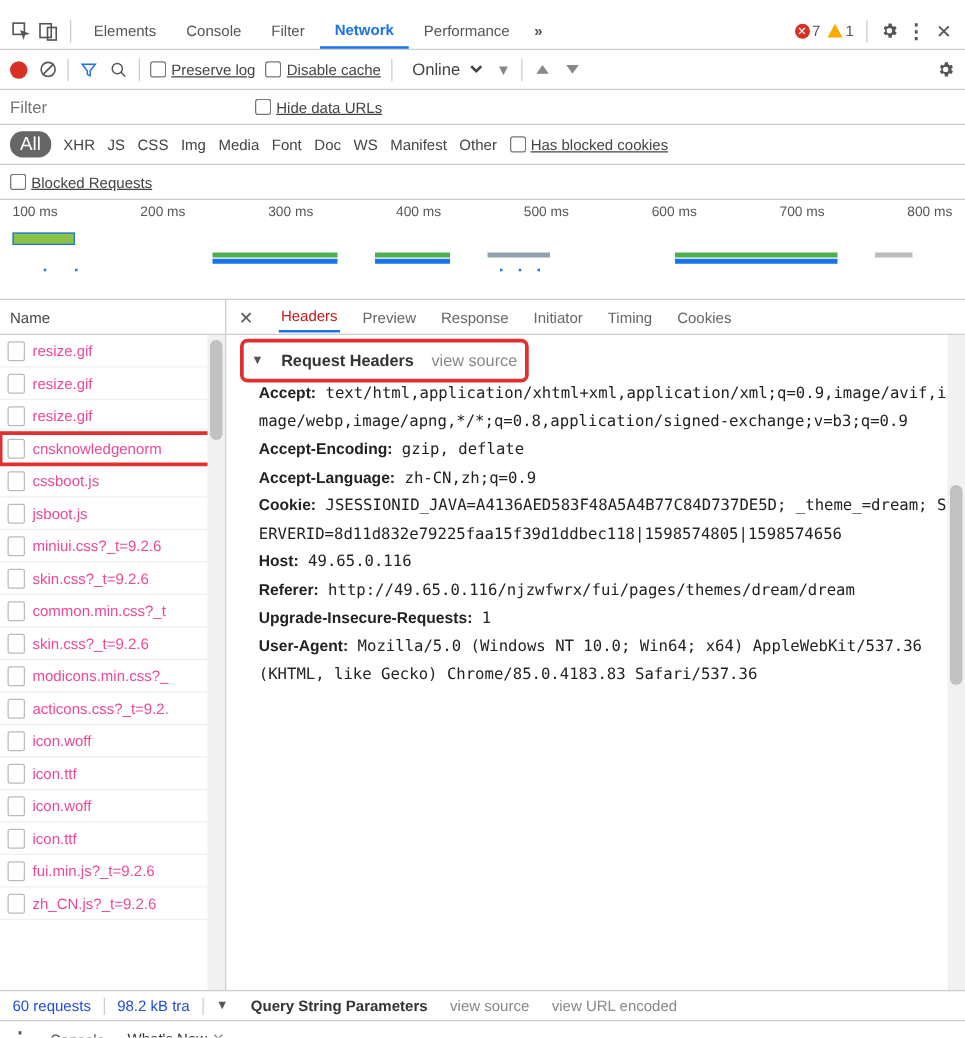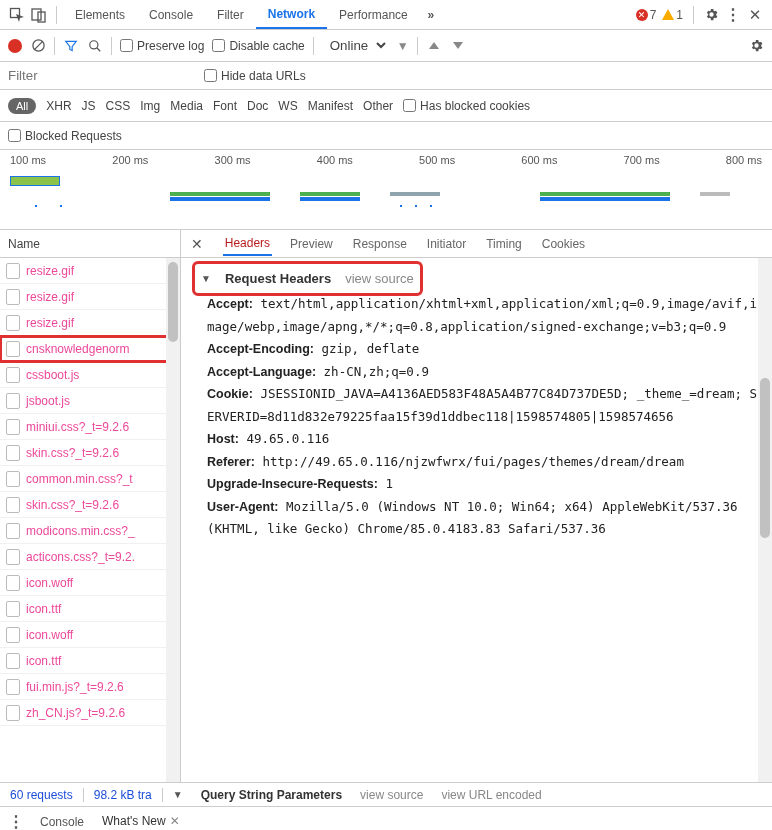--- a/index.html
+++ b/index.html
@@ -1,36 +1,36 @@
 <!DOCTYPE html>
 <html><head>
 <meta charset="utf-8">
 <style>
 * { box-sizing: border-box; margin: 0; padding: 0; }
 body { font-family: "Segoe UI", Arial, sans-serif; font-size: 12px; color: #333; background: #fff; width: 772px; height: 830px; overflow: hidden; position: relative; }
-.toolbar1 { display: flex; align-items: center; height: 30px; border-bottom: 1px solid #ccc; padding: 0 6px; }
+.toolbar1 { display: flex; align-items: center; height: 30px; border-bottom: 1px solid #ccc; padding: 0 6px; margin-top: 10px; }
 .toolbar1 .icon { width: 22px; height: 22px; display: flex; align-items: center; justify-content: center; cursor: pointer; color: #555; }
 .toolbar1 .sep { width: 1px; height: 18px; background: #ccc; margin: 0 6px; }
 .tabs1 { display: flex; align-items: center; flex: 1; }
 .tabs1 .tab { padding: 6px 12px; color: #555; cursor: pointer; }
 .tabs1 .tab.active { color: #1a73e8; border-bottom: 2px solid #1a73e8; font-weight: bold; }
 .badge-grp { display: flex; align-items: center; gap: 2px; margin-right: 4px; color: #555; }
 .badge-red { width: 12px; height: 12px; border-radius: 50%; background: #d93025; color: #fff; display: flex; align-items: center; justify-content: center; font-size: 9px; }
 .badge-yel { width: 0; height: 0; border-left: 6px solid transparent; border-right: 6px solid transparent; border-bottom: 11px solid #f9ab00; margin-left: 4px; }
 .toolbar2 { display: flex; align-items: center; height: 32px; border-bottom: 1px solid #ccc; padding: 0 8px; gap: 8px; }
 .rec-dot { width: 14px; height: 14px; border-radius: 50%; background: #d93025; }
 .icon2 { width: 16px; height: 16px; color: #555; cursor: pointer; display: flex; align-items: center; justify-content: center; }
 .icon-blue { color: #1a73e8; }
-.chk { display: flex; align-items: center; gap: 4px; color: #444; }
+.chk { display: flex; align-items: center; gap: 4px; color: #444; text-decoration: underline; }
 .chk input { margin: 0; }
 .sel { border: none; background: transparent; color: #444; padding: 2px 4px; }
 .filterbar { display: flex; align-items: center; height: 28px; border-bottom: 1px solid #ccc; padding: 0 8px; gap: 16px; }
 .filterbar input[type=text] { border: none; outline: none; width: 180px; color: #888; }
 .pillbar { display: flex; align-items: center; height: 32px; border-bottom: 1px solid #ccc; padding: 0 8px; gap: 10px; color: #444; }
-.pill { background: #666; color: #fff; border-radius: 10px; padding: 2px 8px; font-size: 11px; }
+.pill { background: #666; color: #fff; border-radius: 10px; padding: 2px 8px; font-size: 15px; }
 .pillbar span.p { cursor: pointer; }
 .blockedbar { display: flex; align-items: center; height: 28px; border-bottom: 1px solid #ccc; padding: 0 8px; }
 .timeline { height: 80px; border-bottom: 1px solid #ccc; position: relative; padding-top: 2px; }
 .tl-labels { display: flex; justify-content: space-between; padding: 2px 10px; font-size: 11px; color: #555; }
 .tl-row { position: absolute; left: 0; right: 0; }
 .tl-bar { position: absolute; height: 4px; }
 .main { display: flex; height: 553px; border-bottom: 1px solid #ccc; }
 .sidebar { width: 181px; border-right: 1px solid #ccc; display: flex; flex-direction: column; }
 .name-hdr { height: 28px; display: flex; align-items: center; padding: 0 8px; border-bottom: 1px solid #ccc; color: #444; }
 .filelist { flex: 1; overflow: hidden; position: relative; }

